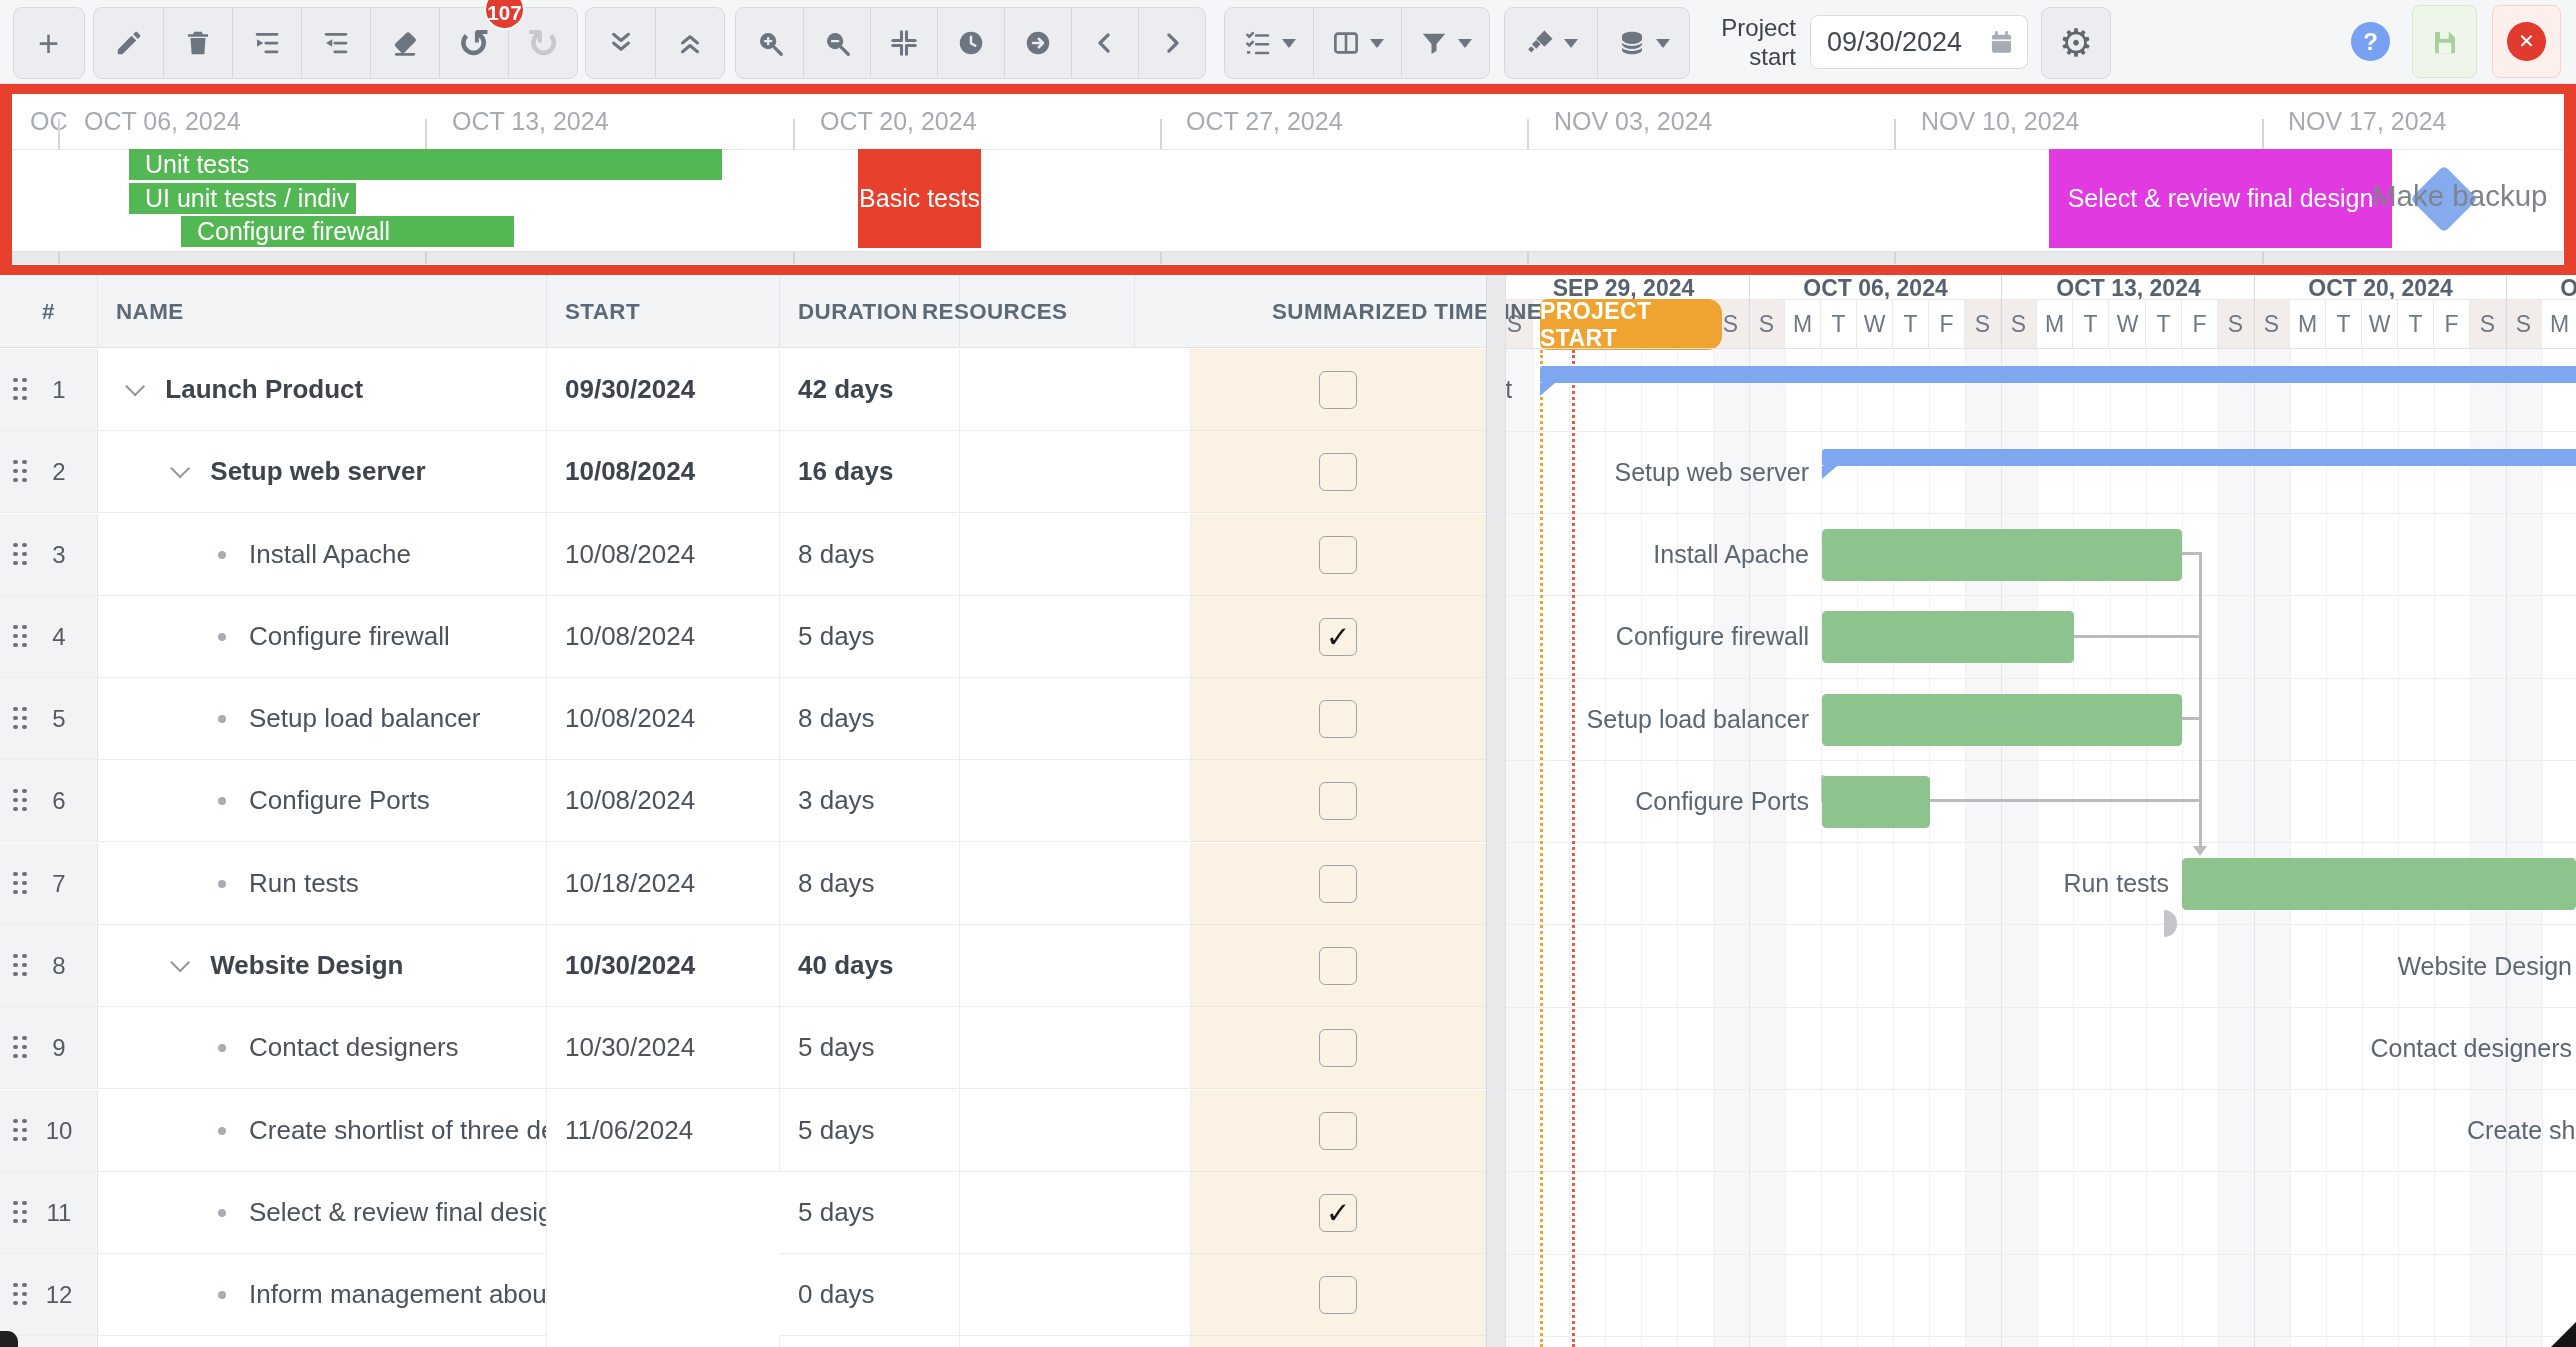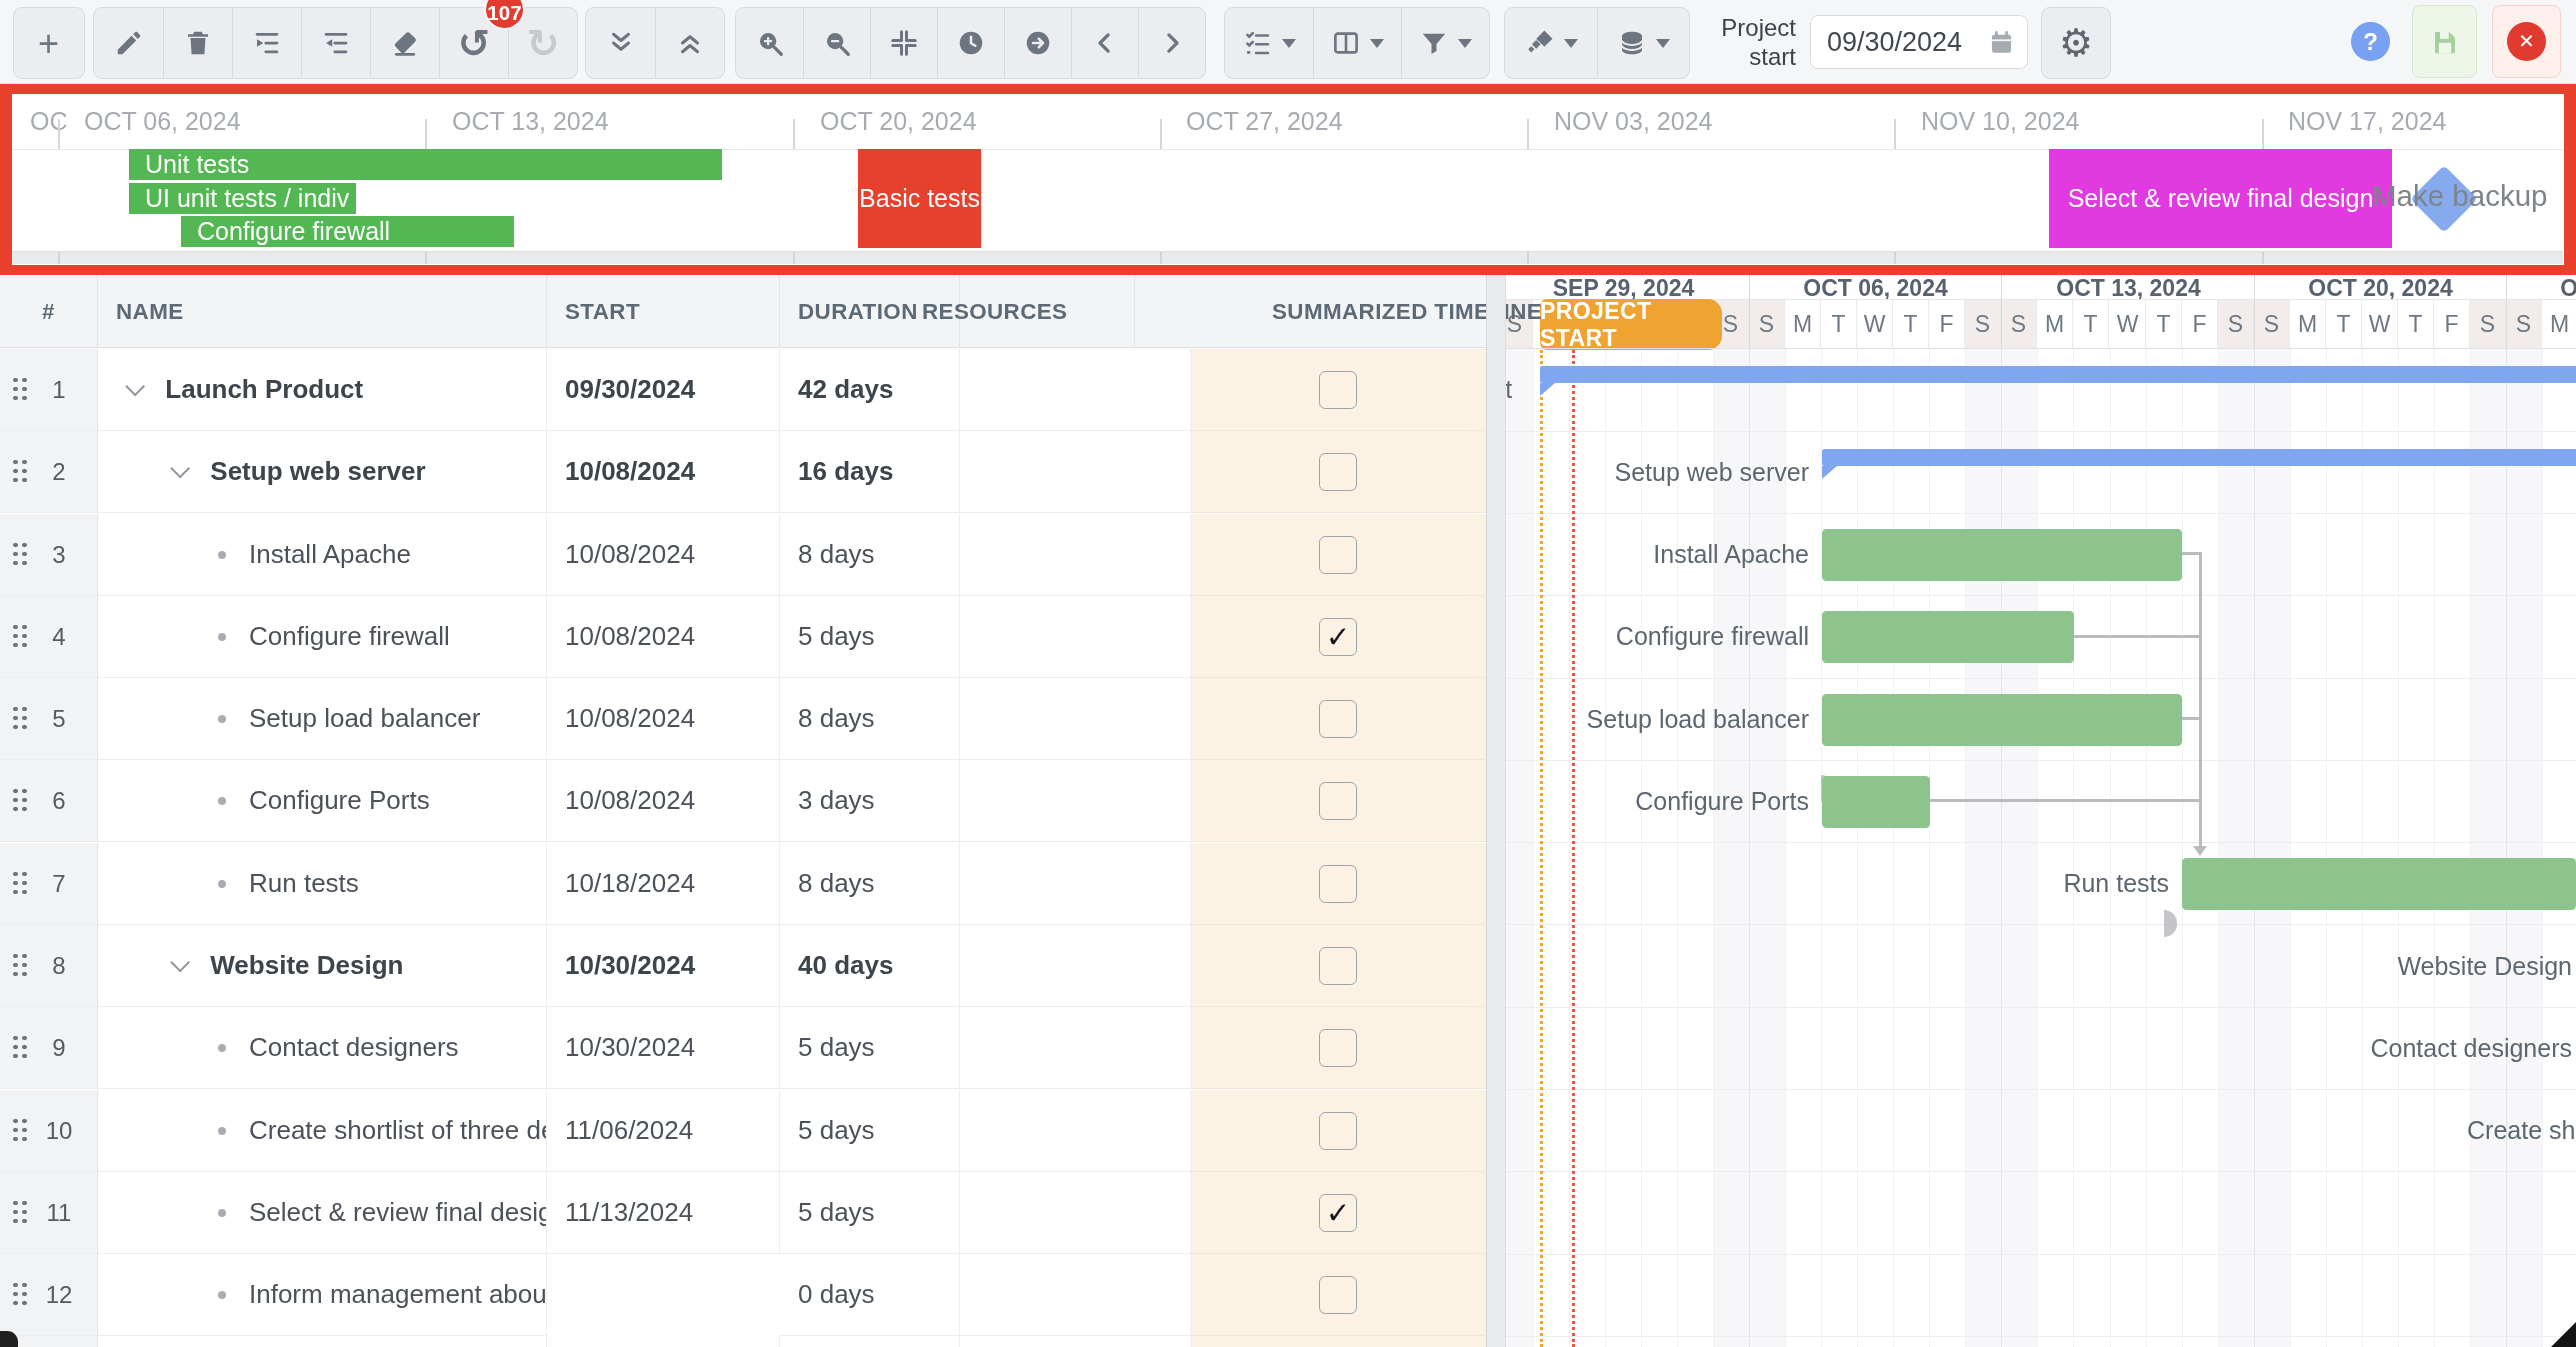--- a/index.html
+++ b/index.html
@@ -524,21 +524,20 @@
       </div>
       <div class="grow" style="top: 823px;">
         <div class="gcell c-num">
           <div class="dragdots"></div>
           <div class="rnum">11</div>
         </div>
         <div class="gcell c-name" style="padding-left: 120px;">
           <div class="blt"></div>
           <div class="ntext">Select &amp; review final design</div>
         </div>
-        <div class="gcell c-start">11/13/2024</div>
         <div class="gcell c-dur">5 days</div>
         <div class="gcell c-res"></div>
         <div class="gcell c-sum">
           <div class="cbx">✓</div>
         </div>
       </div>
       <div class="grow" style="top: 905px;">
         <div class="gcell c-num">
           <div class="dragdots"></div>
           <div class="rnum">12</div>

